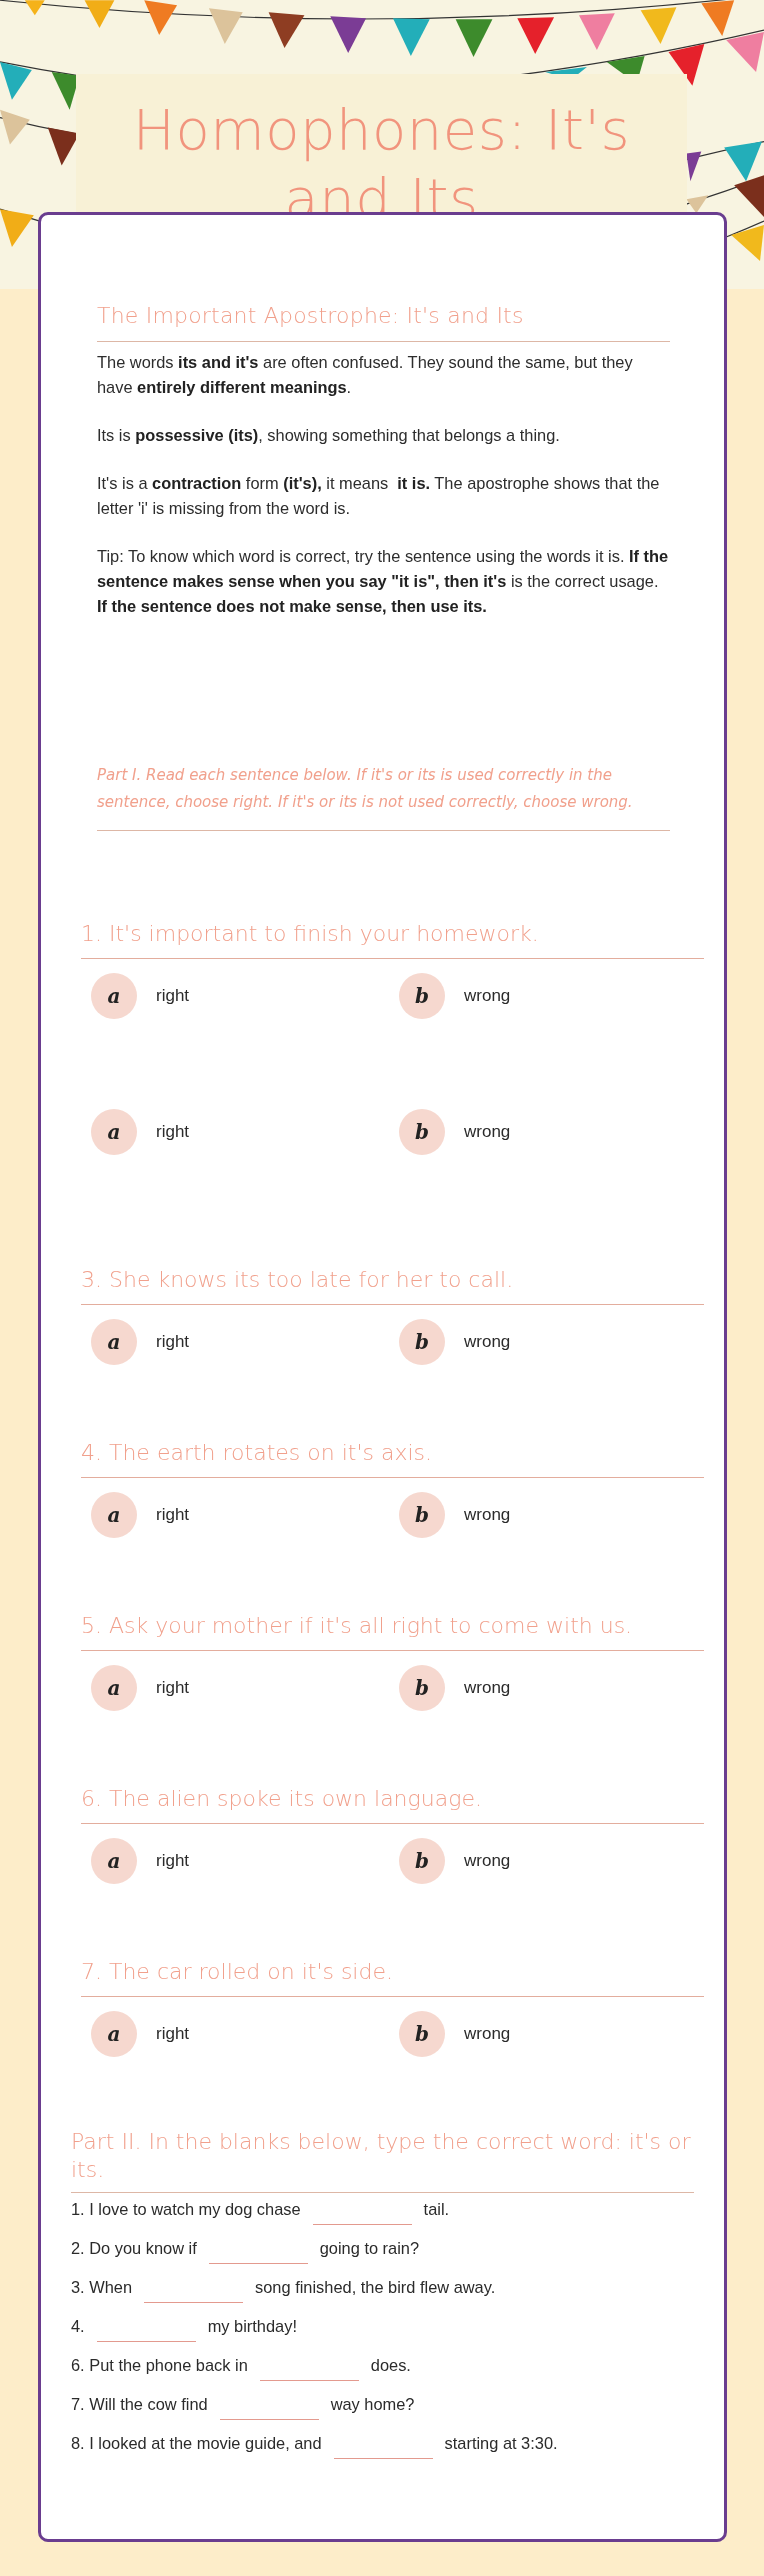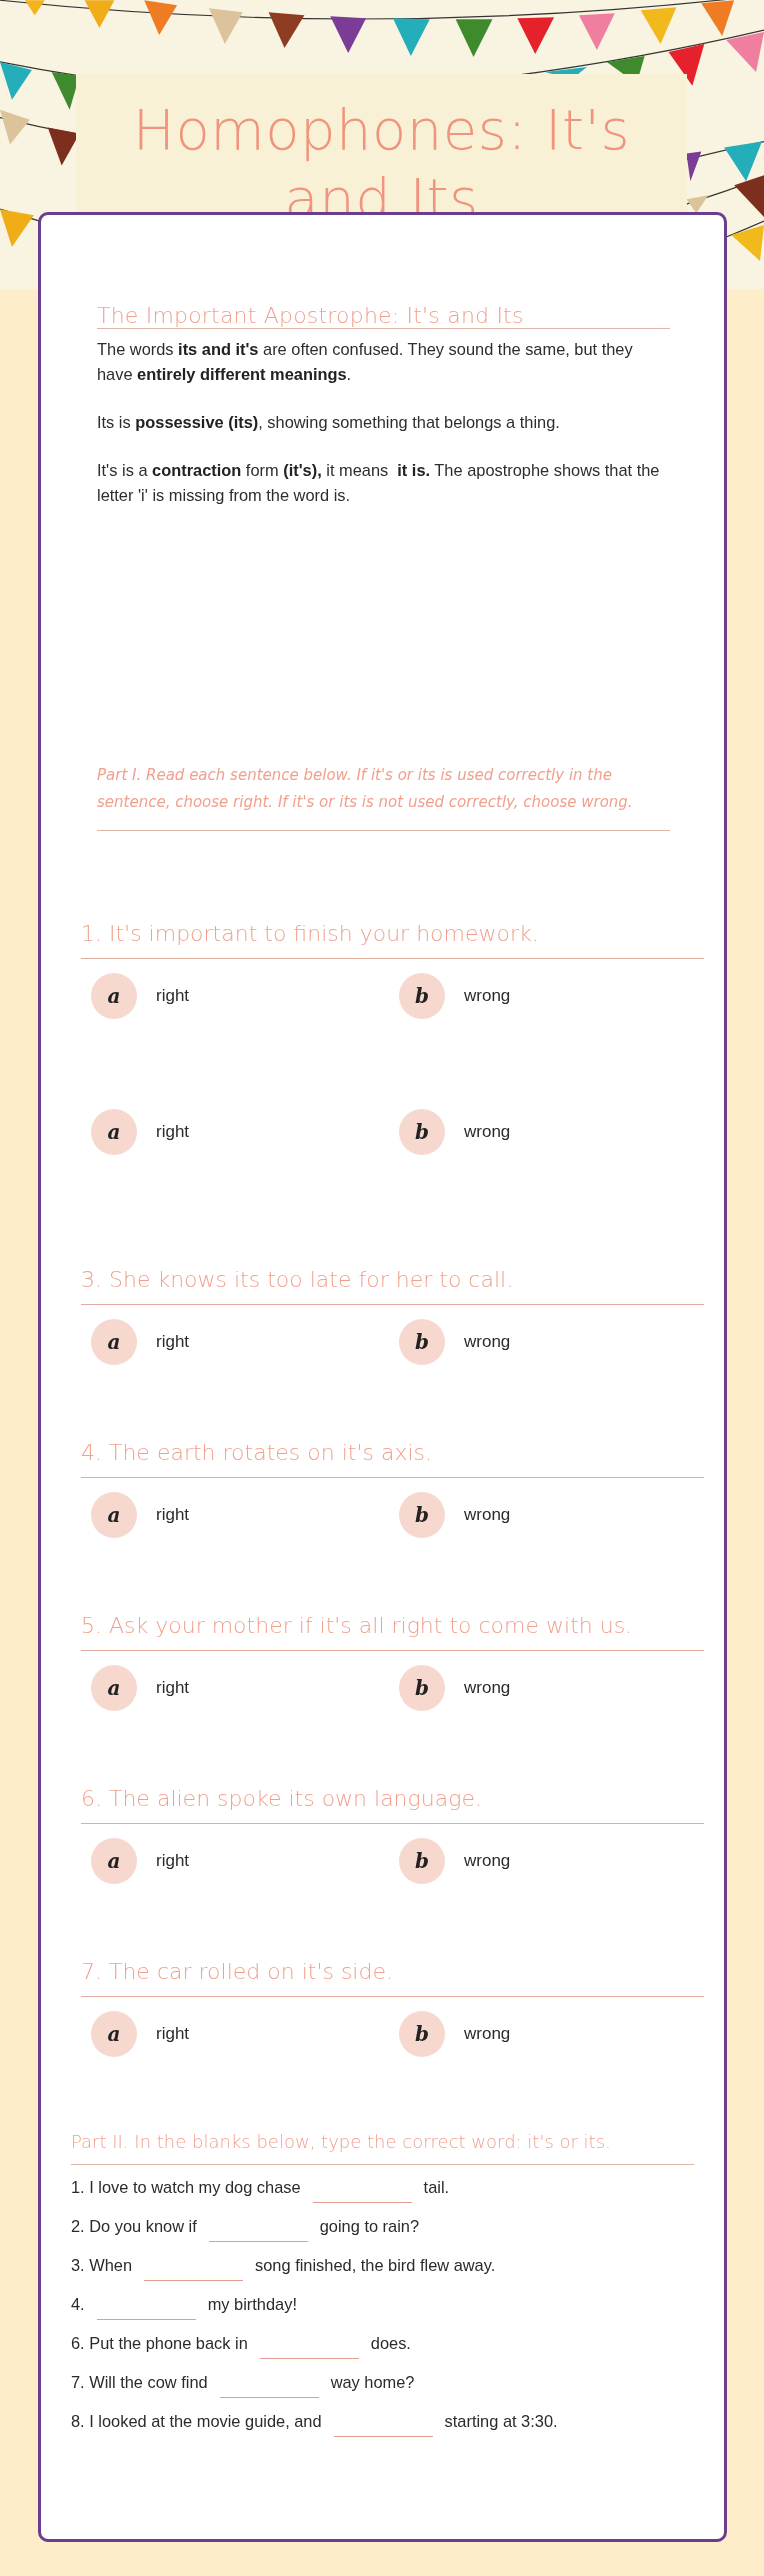--- a/index.html
+++ b/index.html
@@ -42,21 +42,21 @@
   }
   .section-head {
     font-family: "DejaVu Sans", sans-serif;
     color: #f1a08c;
     font-weight: 300;
     border-bottom: 1.5px solid #ddb7a6;
   }
   .intro {
     position: absolute; left: 56px; width: 573px; top: 88px;
   }
-  .intro .section-head { font-size: 22px; padding-bottom: 0; letter-spacing: 0.2px; }
+  .intro .section-head { font-size: 22px; padding-bottom: 13px; letter-spacing: 0.2px; }
   .intro p {
     font-size: 16.4px; line-height: 25px; color: #2d2d2d; margin-top: 23px;
   }
   .intro p:first-of-type { margin-top: 8px; }
   .intro b { font-weight: bold; color: #222; }
 
   .part1 {
     position: absolute; left: 56px; width: 573px; top: 547px;
   }
   .part1 .section-head { font-size: 15px; line-height: 27px; padding-bottom: 14px; font-style: italic; }
@@ -78,22 +78,22 @@
     display: flex; align-items: center; justify-content: center;
     font-family: "DejaVu Serif", serif; font-style: italic; font-weight: bold;
     font-size: 20px; color: #222;
     margin-left: 10px;
   }
   .option-label { margin-left: 19px; font-size: 17px; color: #2b2b2b; text-align: right; }
 
   .part2 {
     position: absolute; left: 30px; width: 623px; top: 1913px;
   }
-  .part2 .section-head { font-size: 18px; line-height: 28px; padding-bottom: 8px; }
-  .fill-list { margin-top: 6px; }
+  .part2 .section-head { font-size: 22px; line-height: 28px; padding-bottom: 8px; }
+  .fill-list { }
   .fill-row {
     font-size: 16.4px; line-height: 20px; color: #2b2b2b;
     height: 39px; display: flex; align-items: flex-start; padding-top: 6px;
   }
   .blank {
     display: inline-block; width: 99px; height: 26px;
     border: none; border-bottom: 1.5px solid #e39a8f;
     margin: 0 12px; background: transparent;
     font-size: 16px; font-family: "Liberation Sans", sans-serif;
   }
@@ -152,20 +152,23 @@
     <h2 class="section-head">The Important Apostrophe: It's and Its</h2>
     <p>
       <span>The words </span><b>its and it's</b><span> are often confused. They sound the same, but they have </span><b>entirely different meanings</b><span>.</span>
     </p>
     <p>
       <span>Its is </span><b>possessive (its)</b><span>, showing something that belongs a thing.</span>
     </p>
     <p>
       <span>It's is a </span><b>contraction</b><span> form </span><b>(it's),</b><span style="white-space:pre"> it means  </span><b>it is.</b><span>  The apostrophe shows that the letter 'i' is missing from the word is.</span>
     </p>
+    <p>
+      <span>Tip: To know which word is correct, try the sentence using the words it is. </span><b>If the sentence makes sense when you say "it is", then it's</b><span> is the correct usage. </span><b>If the sentence does not make sense, then use its.</b>
+    </p>
   </div>
 
   <div class="part1">
     <h2 class="section-head">Part I. Read each sentence below. If it's or its is used correctly in the sentence, choose right. If it's or its is not used correctly, choose wrong.</h2>
   </div>
 
   <div class="question" style="top:706px">
     <div class="q-text">1. It's important to finish your homework.</div>
     <div class="options">
       <div class="option">

